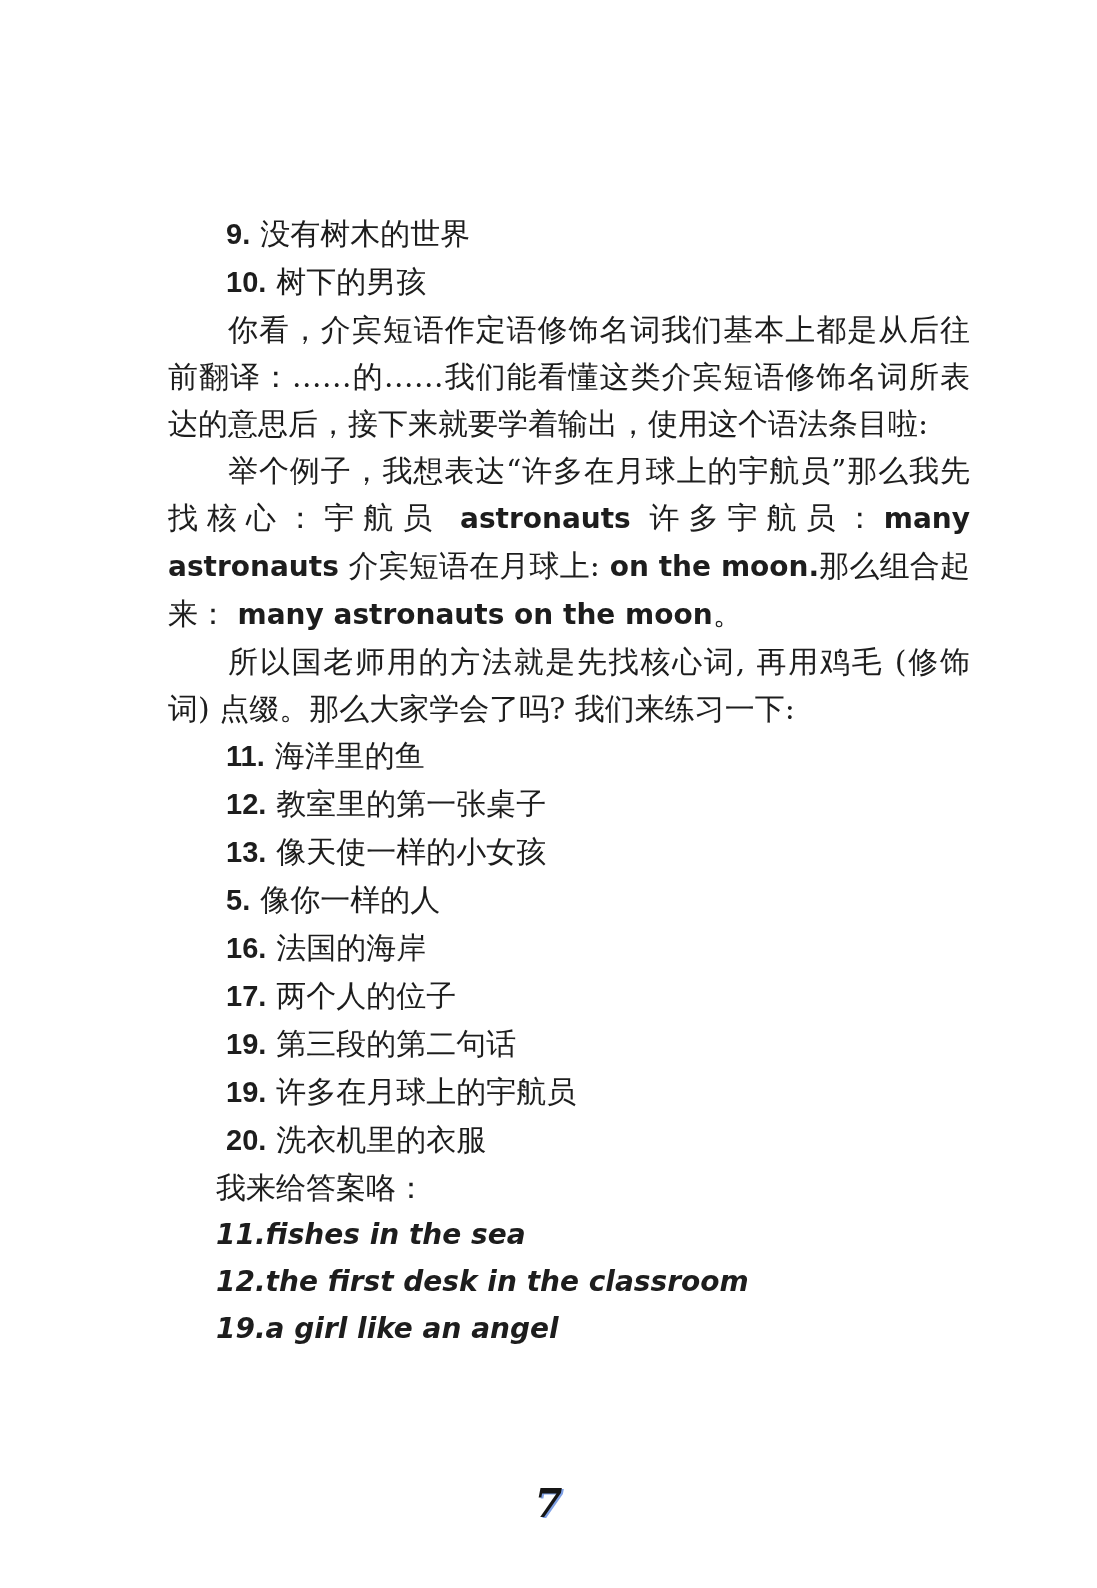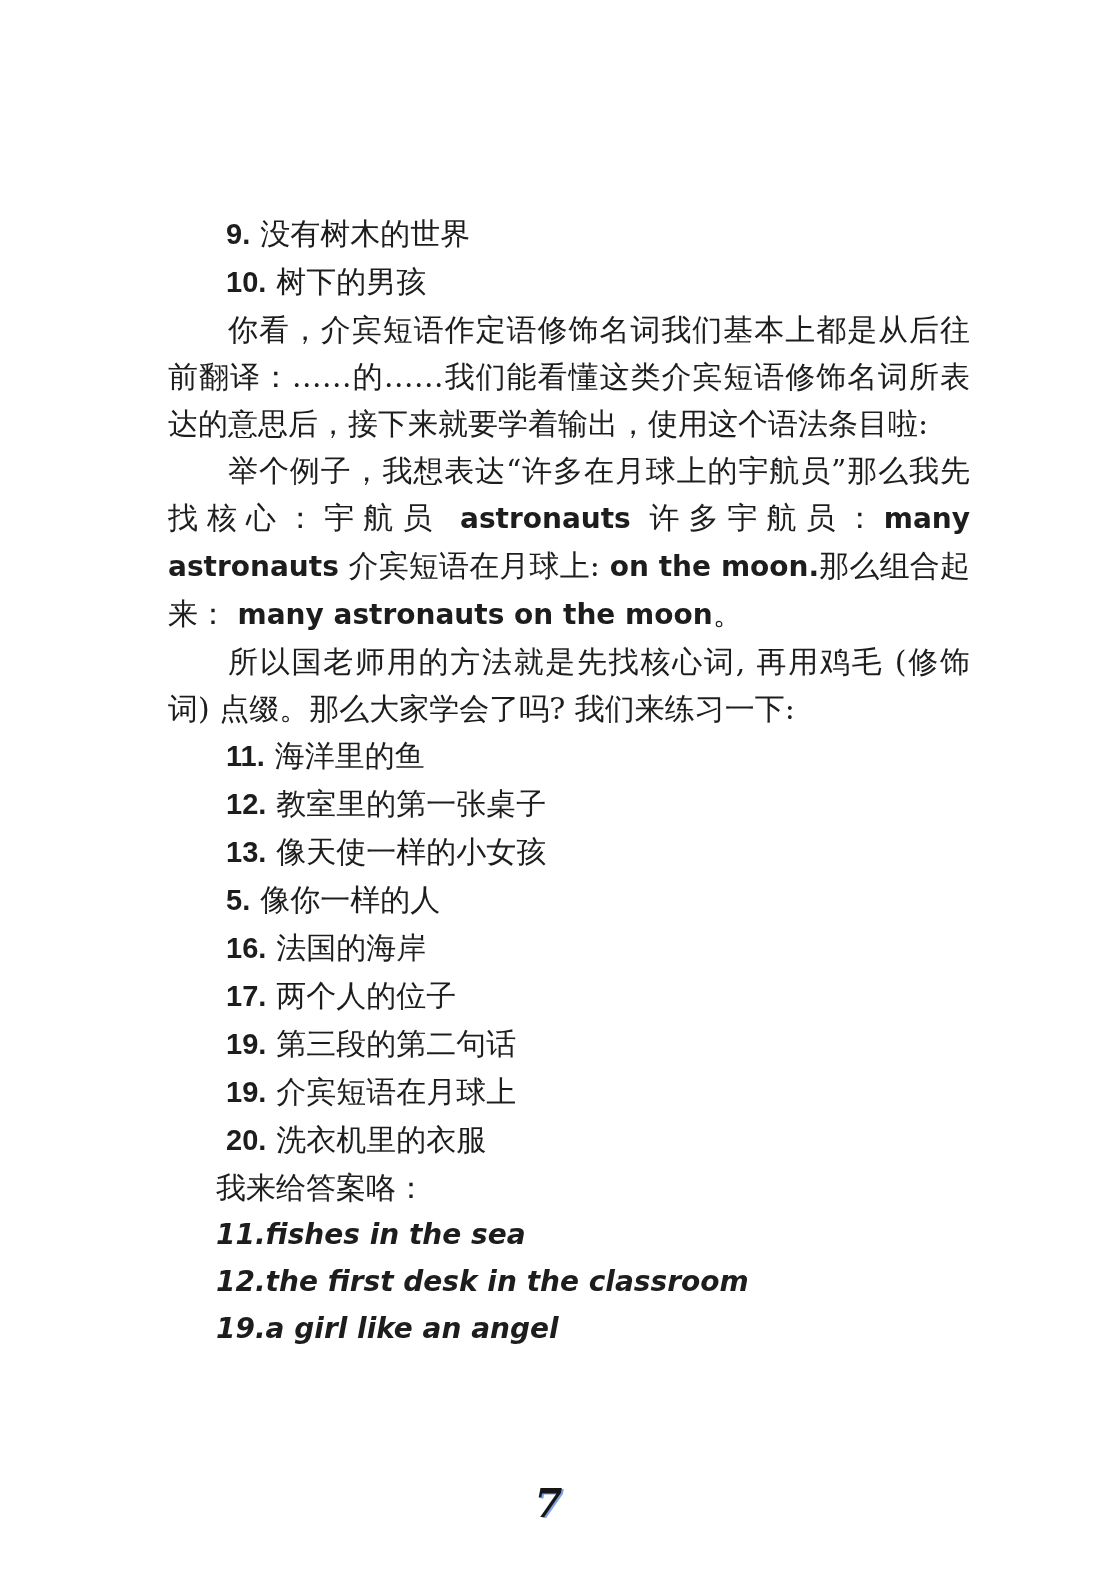--- a/index.html
+++ b/index.html
@@ -96,21 +96,21 @@
 
     <p class="para">所以国老师用的方法就是先找核心词, 再用鸡毛 (修饰词) 点缀。那么大家学会了吗? 我们来练习一下:</p>
 
     <div class="line indented"><span class="num">11.</span><span class="cn">海洋里的鱼</span></div>
     <div class="line indented"><span class="num">12.</span><span class="cn">教室里的第一张桌子</span></div>
     <div class="line indented"><span class="num">13.</span><span class="cn">像天使一样的小女孩</span></div>
     <div class="line indented"><span class="num">5.</span><span class="cn">像你一样的人</span></div>
     <div class="line indented"><span class="num">16.</span><span class="cn">法国的海岸</span></div>
     <div class="line indented"><span class="num">17.</span><span class="cn">两个人的位子</span></div>
     <div class="line indented"><span class="num">19.</span><span class="cn">第三段的第二句话</span></div>
-    <div class="line indented"><span class="num">19.</span><span class="cn">介宾短语在月球上</span></div>
+    <div class="line indented"><span class="num">19.</span><span class="cn">许多在月球上的宇航员</span></div>
     <div class="line indented"><span class="num">20.</span><span class="cn">洗衣机里的衣服</span></div>
 
     <div class="answers-intro">我来给答案咯：</div>
     <div class="answer-line">11.fishes in the sea</div>
     <div class="answer-line">12.the first desk in the classroom</div>
     <div class="answer-line">19.a girl like an angel</div>
 
   </div>
 
   <div class="page-number">7</div>

